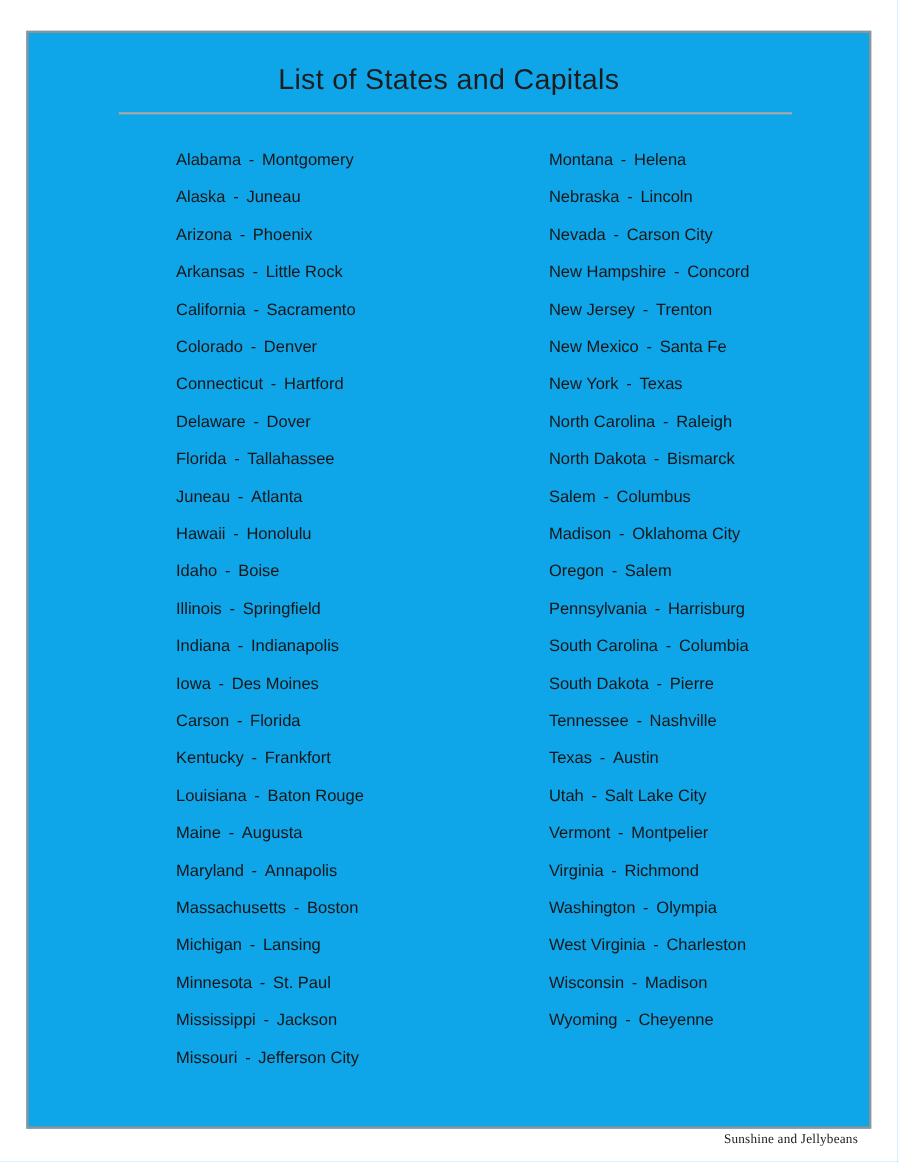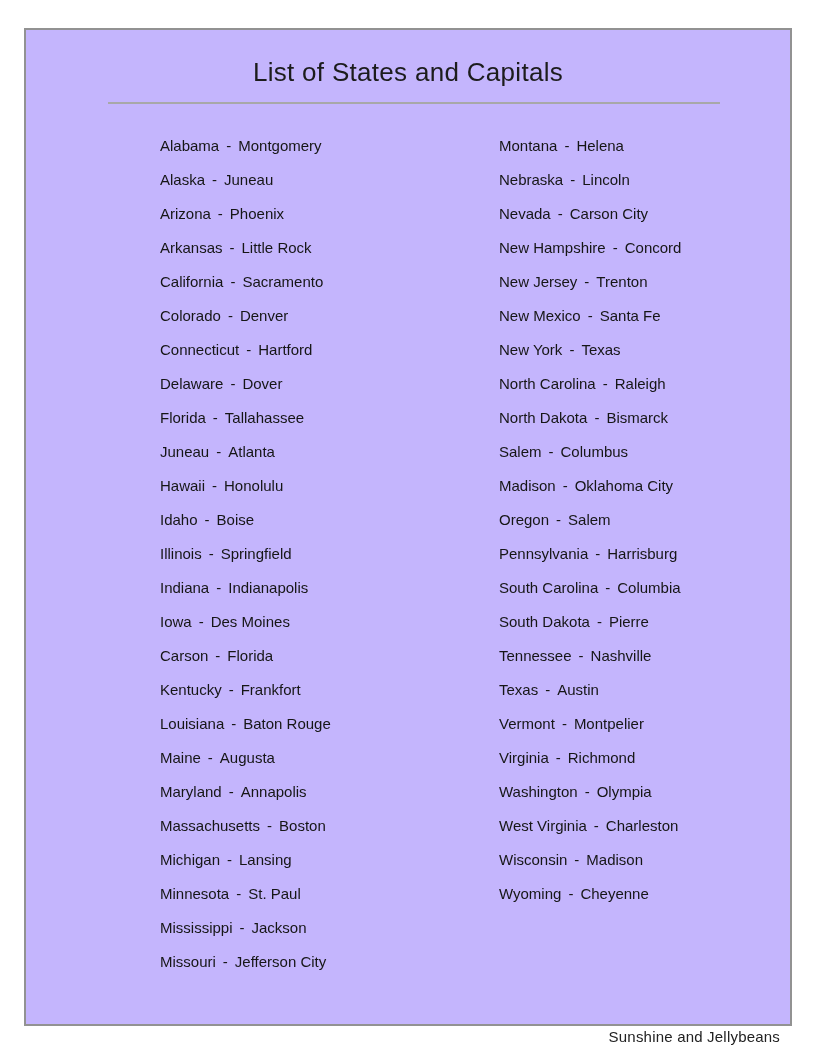--- a/index.html
+++ b/index.html
@@ -14,21 +14,21 @@
     width:816px; height:1056px;
     background:#ffffff;
     overflow:hidden;
   }
   .page {
     position:absolute;
     left:24px; top:28px;
     width:768px; height:998px;
     border:2px solid #929292;
     box-sizing:border-box;
-    background:#c4b5fd;
+    background:#0ea5e9;
   }
   .title {
     position:absolute;
     top:27px; left:0;
     width:100%;
     margin:0;
     text-align:center;
     font-size:26px;
     font-weight:400;
     color:#1c1c1c;
@@ -52,24 +52,24 @@
     font-size:15px;
     color:#161616;
     white-space:nowrap;
   }
   .sep { margin:0 7px; }
   .footer {
     position:absolute;
     left:0; top:1028px;
     width:780px;
     text-align:right;
-    font-size:15px;
+    font-size:12px;
     letter-spacing:0.2px;
     color:#222222;
-    font-family:Liberation Sans, sans-serif;
+    font-family:Liberation Serif, serif;
   }
 </style>
 </head>
 <body>
 
 <div class="canvas">
   <div class="page">
     <h1 class="title">List of States and Capitals</h1>
     <div class="rule"></div>
     <div class="col col-left" id="col-left">
@@ -110,20 +110,21 @@
         <div class="row"><span>North Carolina</span><span class="sep">-</span><span>Raleigh</span></div>
         <div class="row"><span>North Dakota</span><span class="sep">-</span><span>Bismarck</span></div>
         <div class="row"><span>Salem</span><span class="sep">-</span><span>Columbus</span></div>
         <div class="row"><span>Madison</span><span class="sep">-</span><span>Oklahoma City</span></div>
         <div class="row"><span>Oregon</span><span class="sep">-</span><span>Salem</span></div>
         <div class="row"><span>Pennsylvania</span><span class="sep">-</span><span>Harrisburg</span></div>
         <div class="row"><span>South Carolina</span><span class="sep">-</span><span>Columbia</span></div>
         <div class="row"><span>South Dakota</span><span class="sep">-</span><span>Pierre</span></div>
         <div class="row"><span>Tennessee</span><span class="sep">-</span><span>Nashville</span></div>
         <div class="row"><span>Texas</span><span class="sep">-</span><span>Austin</span></div>
+        <div class="row"><span>Utah</span><span class="sep">-</span><span>Salt Lake City</span></div>
         <div class="row"><span>Vermont</span><span class="sep">-</span><span>Montpelier</span></div>
         <div class="row"><span>Virginia</span><span class="sep">-</span><span>Richmond</span></div>
         <div class="row"><span>Washington</span><span class="sep">-</span><span>Olympia</span></div>
         <div class="row"><span>West Virginia</span><span class="sep">-</span><span>Charleston</span></div>
         <div class="row"><span>Wisconsin</span><span class="sep">-</span><span>Madison</span></div>
         <div class="row"><span>Wyoming</span><span class="sep">-</span><span>Cheyenne</span></div>
       </div>
   </div>
   <div class="footer">Sunshine and Jellybeans</div>
 </div>

